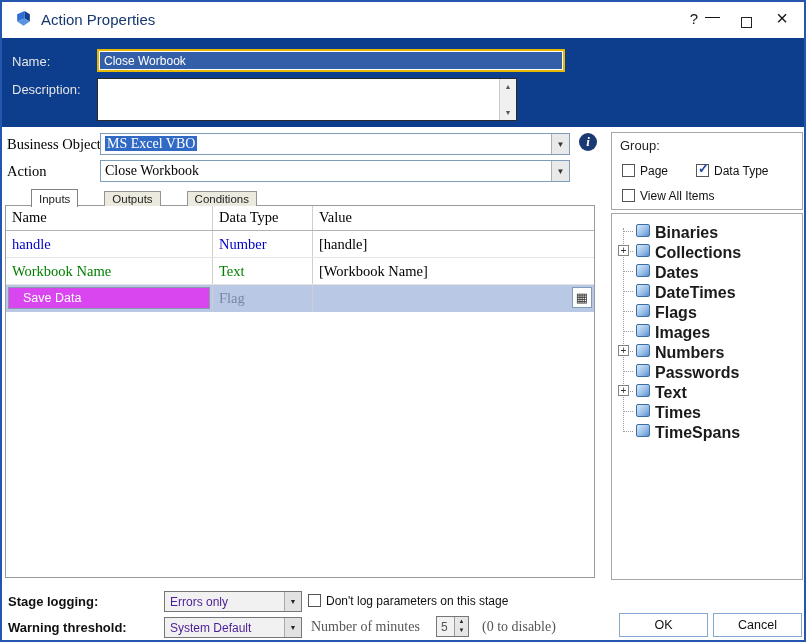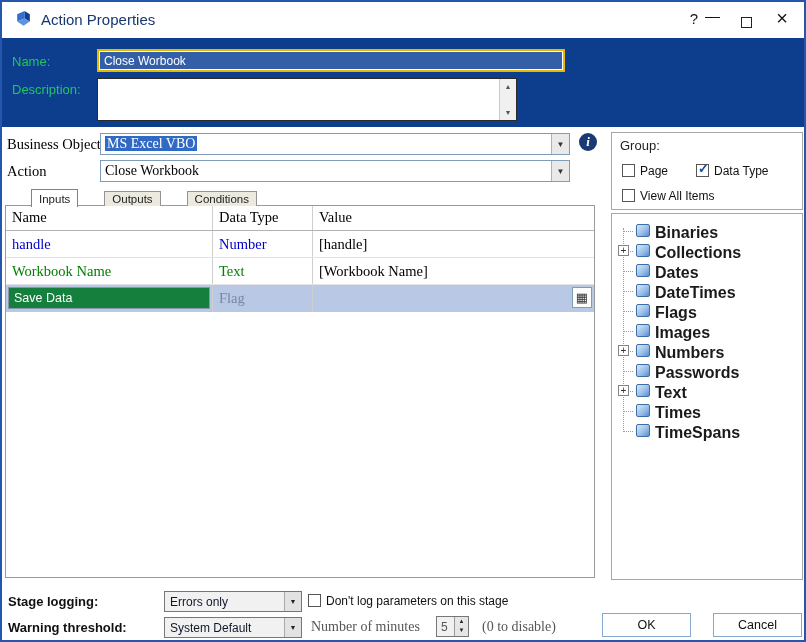--- a/index.html
+++ b/index.html
@@ -11,21 +11,21 @@
   .app-icon{position:absolute;left:12px;top:8px;width:19px;height:19px;}
   .win-title{position:absolute;left:39px;top:9px;font-size:15px;color:#16386e;white-space:nowrap;}
   .ctl{position:absolute;color:#151515;cursor:default;}
   .ctl-help{right:106px;top:8px;font-size:15px;}
   .ctl-min{right:84px;top:5px;font-size:15px;}
   .ctl-max{right:52px;top:12px;}
   .maxbox{display:inline-block;width:11px;height:11px;border:1px solid #222;background:#fff;}
   .ctl-close{right:16px;top:5px;font-size:20px;}
   
   .bluehead{position:absolute;left:0;top:36px;right:0;height:89px;background:#0d3d8d;}
-  .hlbl{position:absolute;color:#22c55e;font-size:13px;white-space:nowrap;}
+  .hlbl{position:absolute;color:#e5e5e5;font-size:13px;white-space:nowrap;}
   .name-lbl{left:10px;top:16px;}
   .desc-lbl{left:10px;top:44px;}
   .name-input{position:absolute;left:95px;top:11px;width:468px;height:23px;border:2px solid #e6b800;
               background:#335fa8;color:#fff;font-size:12px;padding:0 5px;outline:none;
               font-family:"Liberation Sans",sans-serif;box-shadow:inset 0 0 0 1px #fff;}
   .desc-box{position:absolute;left:95px;top:40px;width:420px;height:43px;background:#fff;border:1px solid #2a2a2a;}
   .desc-text{position:absolute;left:3px;top:2px;right:20px;bottom:2px;font-size:12px;color:#000;}
   .scrollcol{position:absolute;top:0;right:0;bottom:0;width:17px;background:#f0f0f0;border-left:1px solid #c9c9c9;}
   .sarrow{position:absolute;left:0;right:0;text-align:center;font-size:7px;color:#555;height:13px;line-height:13px;}
   .sarrow.up{top:1px;} .sarrow.down{bottom:1px;}
@@ -50,22 +50,22 @@
   .grid{position:absolute;left:3px;top:203px;width:590px;height:373px;border:1px solid #9a9a9a;background:#fff;}
   .grid-header{display:flex;height:25px;border-bottom:1px solid #b3b3b3;}
   .gc{padding:3px 6px;font-family:"Liberation Serif",serif;font-size:14.5px;border-right:1px solid #cfcfcf;
       overflow:hidden;white-space:nowrap;}
   .c1{width:207px;} .c2{width:100px;} .c3{flex:1;border-right:none;position:relative;}
   .grid-row{display:flex;height:27px;border-bottom:1px solid #e3e3e3;}
   .grid-row .gc{padding-top:5px;}
   .t-blue{color:#0000c8;} .t-green{color:#008000;}
   .grid-row.selected{background:#b9c8e4;border-bottom-color:#b9c8e4;}
   .grid-row.selected .c1{padding:2px;}
-  .editbox{width:100%;height:100%;background:#15803d;border:1px solid #8b97ad;color:#fdfdfd;
-           font-size:12.5px;padding:3px 5px;white-space:nowrap;overflow:hidden;font-family:"Liberation Sans",sans-serif;}
+  .editbox{width:100%;height:100%;background:#d946ef;border:1px solid #8b97ad;color:#fdfdfd;
+           font-size:12.5px;padding:3px 14px;white-space:nowrap;overflow:hidden;font-family:"Liberation Sans",sans-serif;}
   .flag-txt{color:#7888a3;}
   .calc-btn{position:absolute;right:2px;top:2px;width:20px;height:21px;background:#fdfdfd;border:1px solid #7f9db9;
             display:flex;align-items:center;justify-content:center;font-size:13px;color:#333;}
   
   .groupbox{position:absolute;left:609px;top:130px;width:192px;height:78px;border:1px solid #a7a7a7;background:#fff;}
   .group-title{position:absolute;left:8px;top:5px;font-size:13px;color:#222;}
   .cb{position:absolute;width:13px;height:13px;border:1px solid #555;background:#fff;}
   .cbmark{position:absolute;left:1px;top:-4px;font-size:13px;font-weight:bold;color:#1d4ea0;}
   .cb-lbl{position:absolute;font-size:12px;color:#111;white-space:nowrap;}
   .cb-page{left:10px;top:31px;} .lbl-page{left:28px;top:31px;}
@@ -80,35 +80,35 @@
        font-size:10px;line-height:9px;text-align:center;color:#333;z-index:2;}
   .exp:empty{visibility:hidden;}
   .ticon{position:absolute;left:24px;top:3px;width:14px;height:13px;border:1px solid #3a6ea5;border-radius:2px;
          background:linear-gradient(135deg,#d9e8f8 0%,#9cc0e8 55%,#5a8fd0 100%);}
   .tlabel{position:absolute;left:43px;top:3px;font-size:16px;font-weight:bold;color:#1a1a1a;white-space:nowrap;}
   
   .f-lbl{position:absolute;font-size:13px;font-weight:600;color:#111;white-space:nowrap;}
   .sl-lbl{left:6px;top:592px;} .wt-lbl{left:6px;top:618px;}
   .combo2{position:absolute;height:21px;border:1px solid #767676;background:#f1f1f1;}
   .sl-combo{left:162px;top:589px;width:138px;} .wt-combo{left:162px;top:615px;width:138px;}
-  .combo2 .val2{position:absolute;left:5px;top:3px;font-size:12px;color:#0f172a;white-space:nowrap;}
+  .combo2 .val2{position:absolute;left:5px;top:3px;font-size:12px;color:#4c1d95;white-space:nowrap;}
   .arr2{position:absolute;right:0;top:0;bottom:0;width:17px;background:#e2e2e2;border-left:1px solid #aaa;
         display:flex;align-items:center;justify-content:center;font-size:7px;color:#222;}
   .cb-dontlog{left:306px;top:592px;}
   .lbl-dontlog{position:absolute;left:324px;top:592px;font-size:12px;color:#111;white-space:nowrap;}
   .gray-serif{position:absolute;font-family:"Liberation Serif",serif;font-size:14px;color:#555;white-space:nowrap;}
   .min-lbl{left:309px;top:617px;} .hint-lbl{left:480px;top:617px;}
   .spinner{position:absolute;left:434px;top:614px;width:33px;height:21px;border:1px solid #767676;background:#f1f1f1;}
   .spin-val{position:absolute;left:4px;top:3px;font-size:12px;color:#555;}
   .spin-btn{position:absolute;right:0;width:14px;height:10px;background:#e6e6e6;border-left:1px solid #9a9a9a;
             font-size:6px;color:#222;text-align:center;line-height:9px;}
   .spin-up{top:0;border-bottom:1px solid #9a9a9a;} .spin-down{bottom:0;}
   .btn{position:absolute;top:611px;width:89px;height:24px;background:#fff;border:1px solid #86a7cf;
        font-size:12.5px;color:#111;display:flex;align-items:center;justify-content:center;}
-  .btn-ok{left:600px;} .btn-cancel{left:711px;}
+  .btn-ok{left:617px;} .btn-cancel{left:711px;}
 </style>
 </head>
 <body>
 
 <div class="window">
 
   <div class="titlebar">
     <span class="app-icon"><svg width="19" height="19" viewBox="0 0 18 18">
           <path d="M3 4 L10 1 L10 8 L3 11 Z" fill="#2f6fd6"></path>
           <path d="M10 1 L15 4 L15 11 L10 8 Z" fill="#123f8f"></path>

